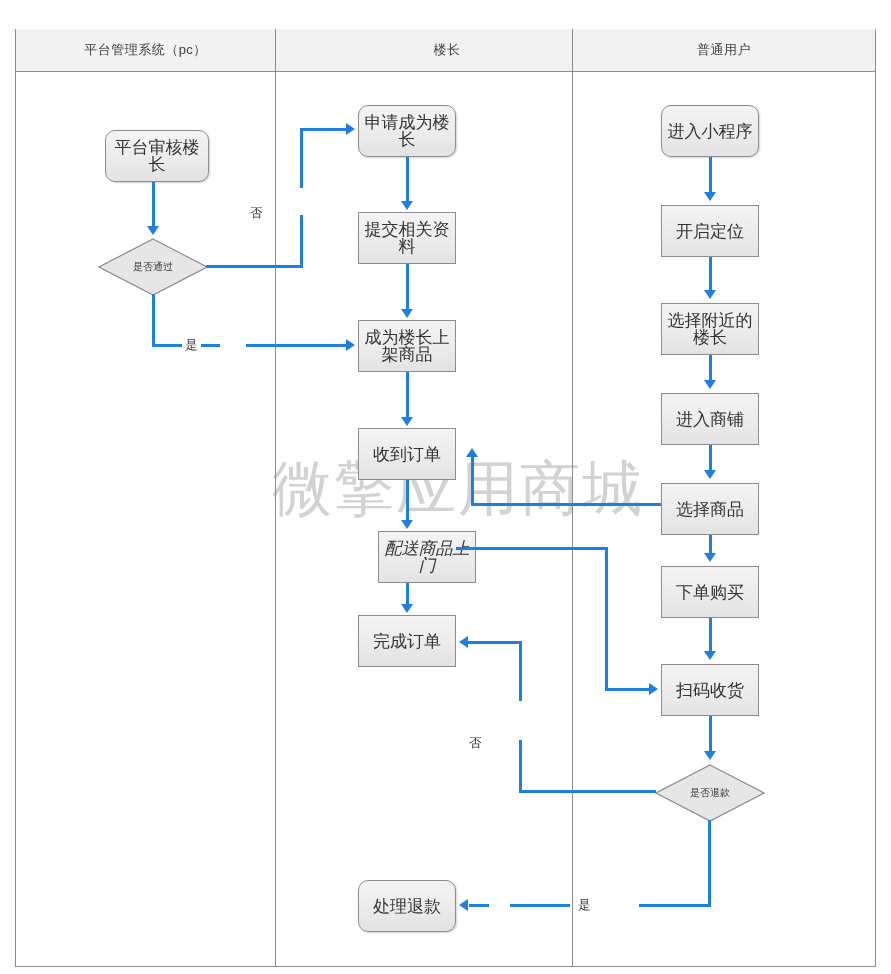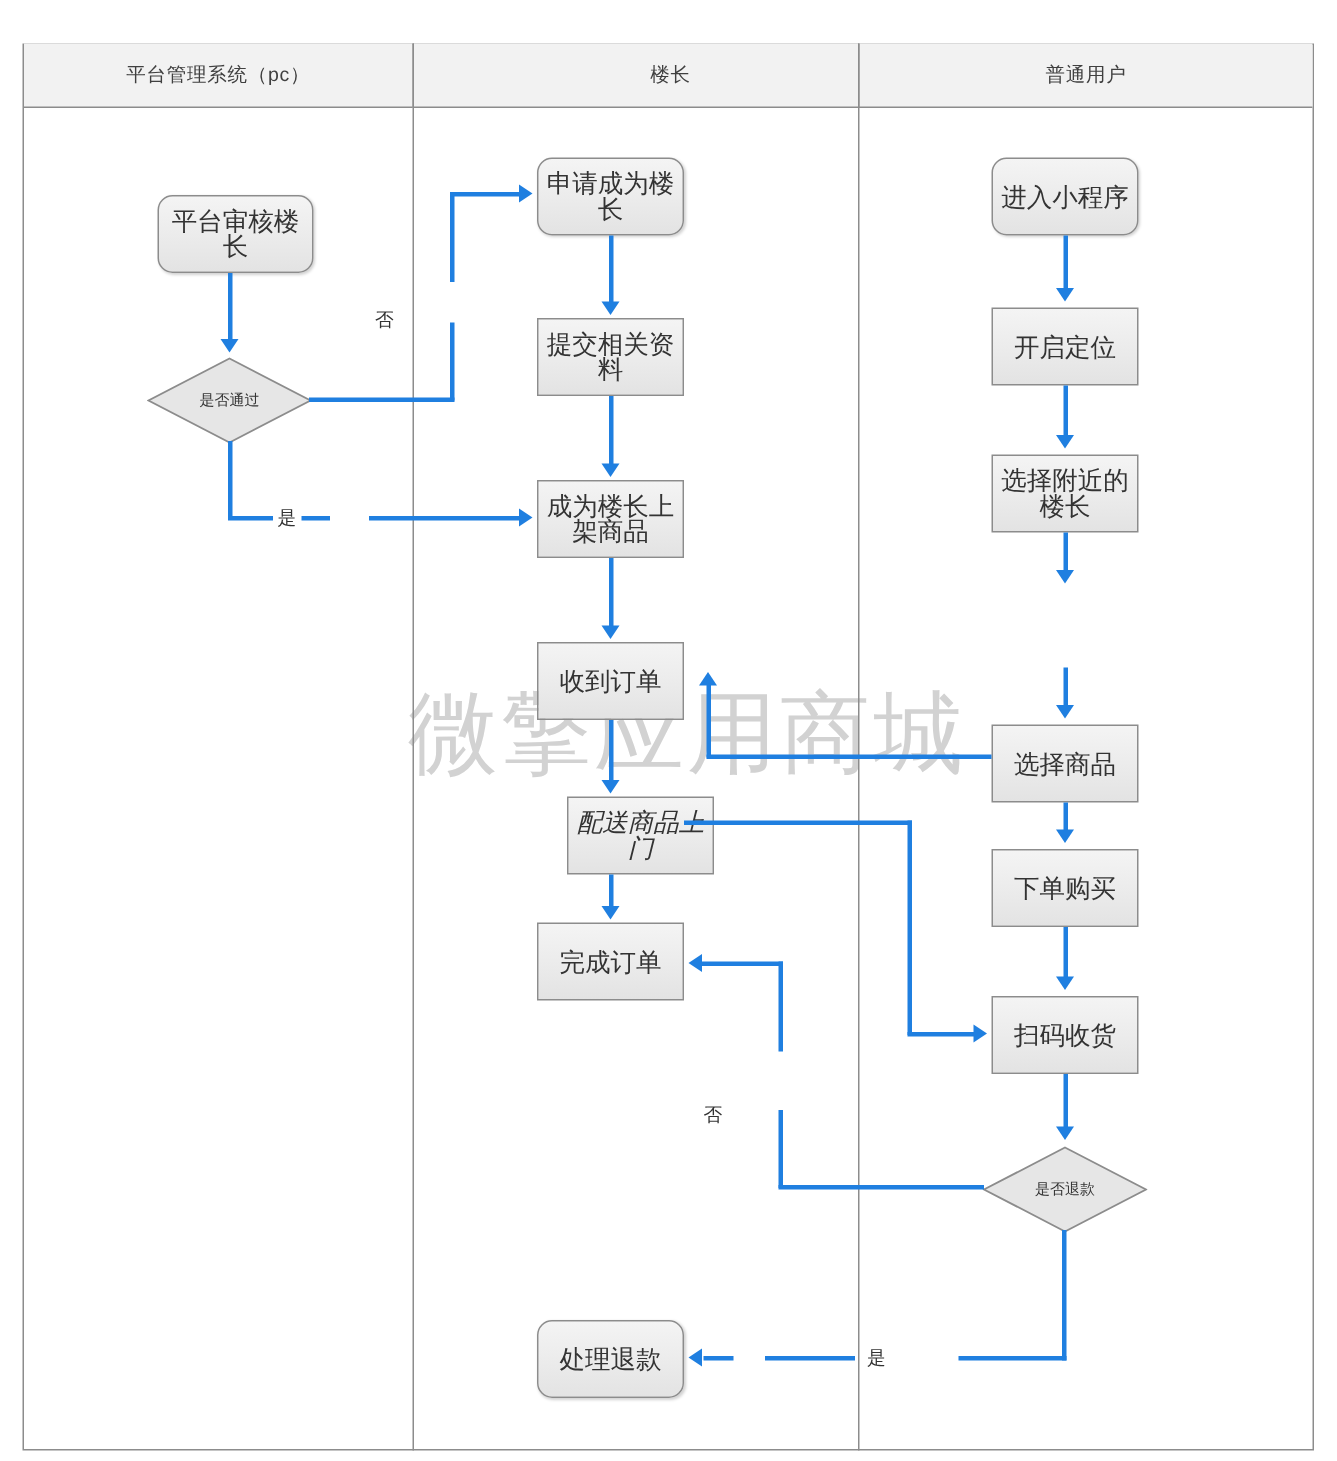--- a/index.html
+++ b/index.html
@@ -138,20 +138,23 @@
 
   <div class="node rounded shadow" style="left:661px;top:105px;width:98px;height:52px;">
     <span>进入小程序</span>
   </div>
   <div class="node" style="left:661px;top:205px;width:98px;height:52px;">
     <span>开启定位</span>
   </div>
   <div class="node" style="left:661px;top:303px;width:98px;height:52px;">
     <span>选择附近的楼长</span>
   </div>
+  <div class="node" style="left:661px;top:393px;width:98px;height:52px;">
+    <span>进入商铺</span>
+  </div>
   <div class="node" style="left:661px;top:483px;width:98px;height:52px;">
     <span>选择商品</span>
   </div>
   <div class="node" style="left:661px;top:566px;width:98px;height:52px;">
     <span>下单购买</span>
   </div>
   <div class="node" style="left:661px;top:664px;width:98px;height:52px;">
     <span>扫码收货</span>
   </div>
 

